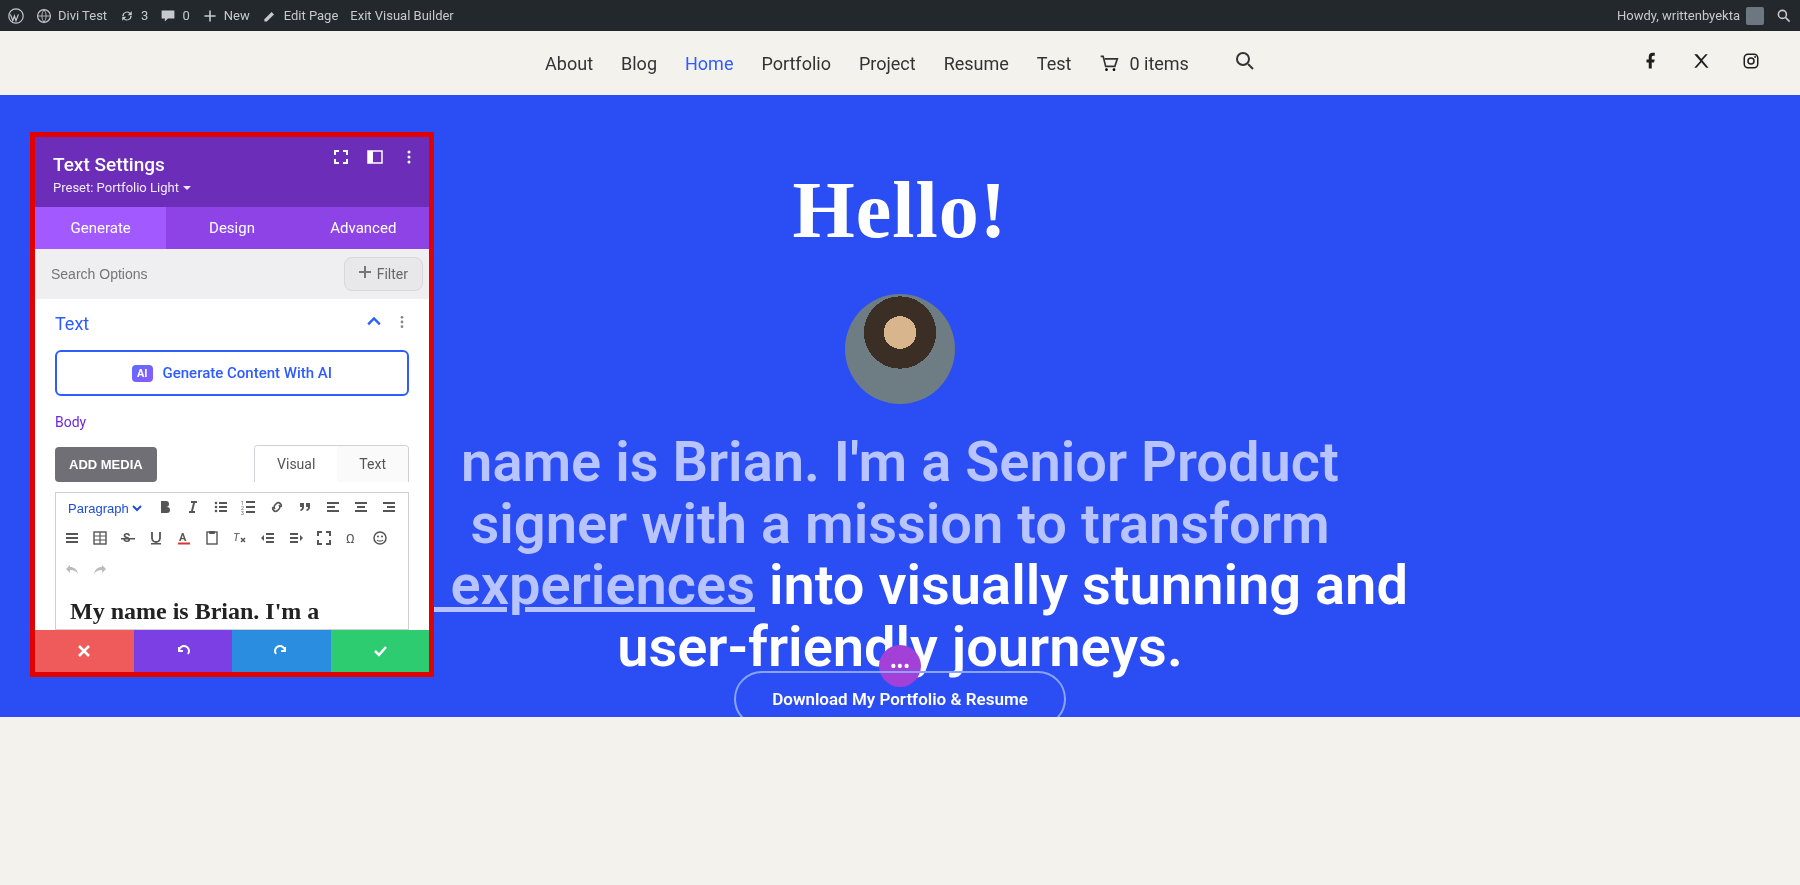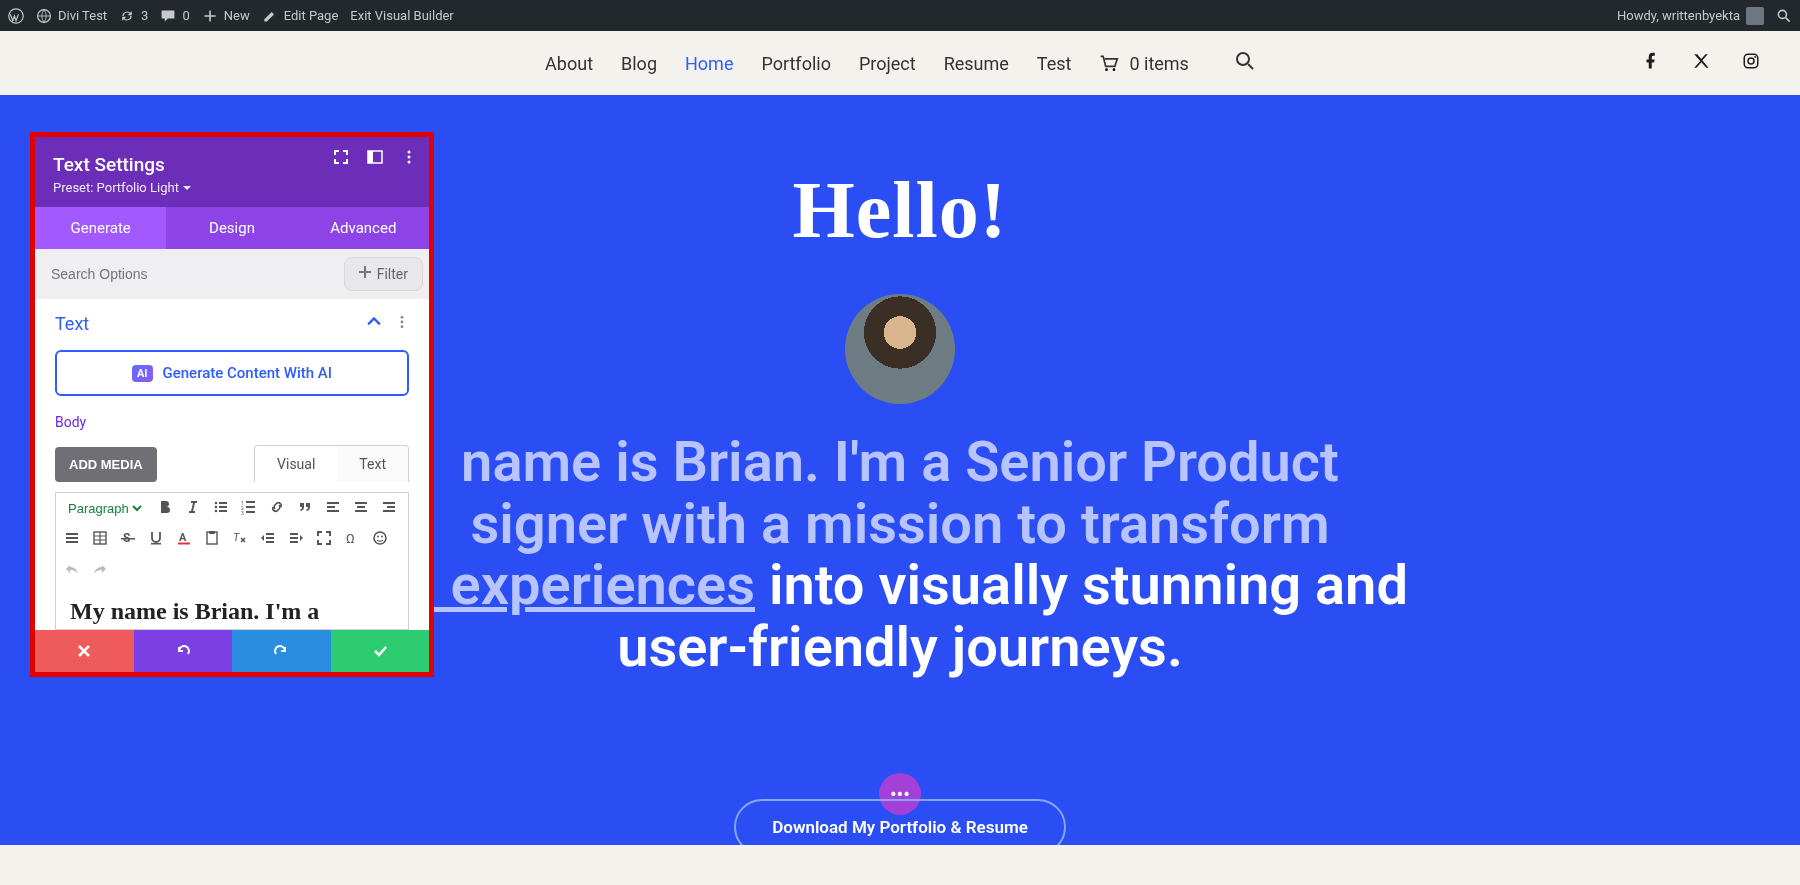--- a/index.html
+++ b/index.html
@@ -13,21 +13,21 @@
   
   .site-header { display: flex; align-items: center; justify-content: center; position: relative; height: 64px; }
   nav.menu { display: flex; gap: 28px; align-items: center; font-size: 18px; color: #333; }
   nav.menu .item { color: #333; cursor: pointer; }
   nav.menu .item.active { color: #2d5cff; }
   .cart-group { display: flex; align-items: center; gap: 10px; }
   .social { position: absolute; right: 40px; display: flex; gap: 32px; align-items: center; }
   .social svg { width: 18px; height: 18px; fill: #1e1e1e; }
   .search-icon-wrap { margin-left: 18px; }
   
-  .hero { background: #2a4df4; color: #fff; height: 750px; position: relative; display: flex; flex-direction: column; align-items: center; padding-top: 70px; overflow: hidden; }
+  .hero { background: #2a4df4; color: #fff; height: 622px; position: relative; display: flex; flex-direction: column; align-items: center; padding-top: 70px; overflow: hidden; }
   .hello { font-size: 80px; font-weight: 700; letter-spacing: 1px; font-family: "Georgia", serif; }
   .profile { width: 110px; height: 110px; border-radius: 50%; background: radial-gradient(circle at 50% 35%, #d8b58d 0 18%, #3b2e24 18% 40%, #6e7c84 40% 100%); margin: 38px 0 28px 0; overflow:hidden; position:relative; }
   .intro { font-size: 56px; font-weight: 600; line-height: 1.1; text-align: center; max-width: 1200px; padding: 0 60px; }
   .intro .dim { color: #b8c4ff; }
   .intro .underline { text-decoration: underline; color: #b8c4ff; }
   .fab { position: absolute; bottom: 30px; width: 42px; height: 42px; border-radius: 50%; background: #a340d8; display:flex; align-items:center; justify-content:center; }
   .fab span { color: #fff; font-size: 20px; line-height: 1; }
   .cta { position: absolute; bottom: -10px; border: 2px solid #89a3ff; color: #fff; padding: 16px 36px; border-radius: 34px; font-size: 17px; font-weight: 600; }
   
   .panel-wrap { position: absolute; left: 30px; top: 132px; width: 404px; border: 5px solid #e30000; background: #fff; z-index: 50; font-size: 14px; }
@@ -50,21 +50,21 @@
   .ai-btn { margin: 16px 0 18px 0; border: 2px solid #2d5cff; color: #2d5cff; border-radius: 6px; padding: 12px; display: flex; align-items: center; justify-content: center; gap: 10px; font-size: 15px; font-weight: 500; }
   .ai-badge { background: linear-gradient(135deg,#5d6cff,#8d59ff); color: #fff; border-radius: 4px; font-size: 11px; font-weight: 700; padding: 2px 5px; }
   .body-label { font-size: 14px; color: #6d28d9; margin-bottom: 15px; }
   .media-row { display: flex; align-items: flex-end; justify-content: space-between; margin-bottom: 10px; }
   .add-media { background: #6f6f75; color: #fff; border: none; padding: 10px 14px; border-radius: 4px; font-size: 13px; font-weight: 600; }
   .mode-tabs { display: flex; border: 1px solid #d0d0d4; border-bottom: none; border-top-left-radius:4px; border-top-right-radius:4px; overflow:hidden; }
   .mode-tab { padding: 10px 22px; font-size: 14px; color: #555; background:#fafafa; }
   .mode-tab.active { background: #fff; }
   .toolbar { border: 1px solid #d0d0d4; border-bottom: none; display:flex; flex-wrap:wrap; padding:6px 8px; gap:12px; align-items:center; background:#fff; }
   .toolbar .group { display:flex; gap:12px; align-items:center; }
-  .toolbar select { border:none; font-size:13px; color:#15803d; background:transparent; }
+  .toolbar select { border:none; font-size:13px; color:#1d4ed8; background:transparent; }
   .toolbar svg { width:16px; height:16px; fill:#555; }
   .toolbar .disabled svg { fill:#bbb; }
   .editor { border:1px solid #d0d0d4; border-top:none; padding:12px 14px 4px 14px; min-height:40px; font-family: Georgia, serif; font-size:24px; font-weight:700; color:#222; }
   .panel-footer { display:flex; height:42px; }
   .panel-footer .btn { flex:1; display:flex; align-items:center; justify-content:center; color:#fff; }
   .btn-cancel { background:#ef5a5a; }
   .btn-undo { background:#7b3fe4; }
   .btn-redo { background:#2b8de0; }
   .btn-save { background:#2ecc71; }
   .panel-footer svg { width:16px; height:16px; fill:#fff; }

